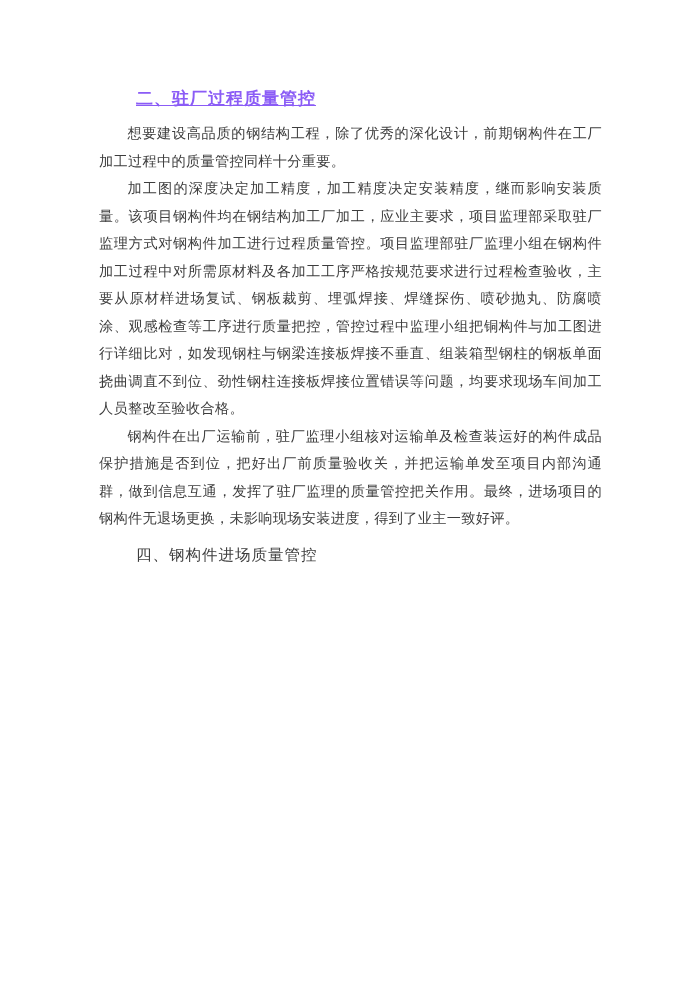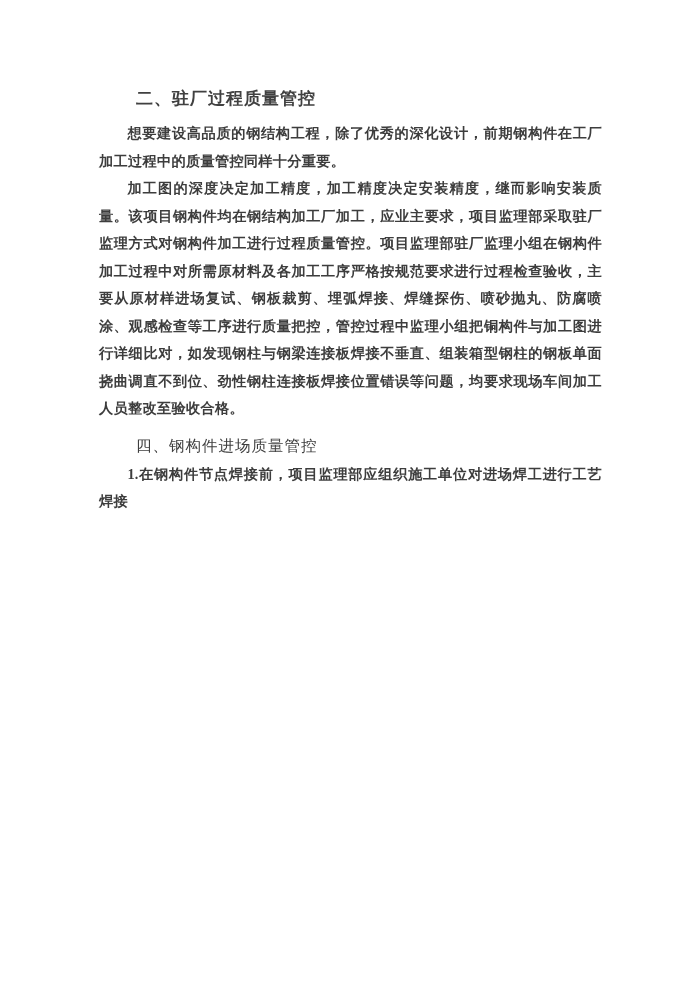--- a/index.html
+++ b/index.html
@@ -20,56 +20,56 @@
     left: 99px;
     top: 88px;
     width: 503px;
     color: #3d3d3d;
   }
   .heading-hei {
     font-family: "Liberation Sans", "DejaVu Sans", sans-serif;
     font-weight: 700;
     font-size: 17px;
     line-height: 22px;
-    color: #404040;
+    color: #8b5cf6;
     letter-spacing: 1px;
     margin: 12px 0 10px 37px;
+    text-decoration: underline;
   }
   .heading-hei.first {
     margin-top: 0;
   }
   .heading-song {
-    font-family: Liberation Sans, sans-serif;
+    font-family: Liberation Mono, monospace;
     font-weight: 400;
     font-size: 15.5px;
     line-height: 22px;
     color: #3d3d3d;
     letter-spacing: 1px;
     margin: 12px 0 4px 37px;
   }
   .para {
     font-size: 14.2px;
     line-height: 27.5px;
     text-align: justify;
     text-indent: 2em;
     letter-spacing: 0.3px;
     margin: 0;
     color: #3d3d3d;
-    font-weight: bold;
   }
 </style>
 </head>
 <body>
 
 <div class="page">
   <div class="content">
 
     <h2 class="heading-hei first">二、驻厂过程质量管控</h2>
     <p class="para">想要建设高品质的钢结构工程，除了优秀的深化设计，前期钢构件在工厂加工过程中的质量管控同样十分重要。</p>
     <p class="para">加工图的深度决定加工精度，加工精度决定安装精度，继而影响安装质量。该项目钢构件均在钢结构加工厂加工，应业主要求，项目监理部采取驻厂监理方式对钢构件加工进行过程质量管控。项目监理部驻厂监理小组在钢构件加工过程中对所需原材料及各加工工序严格按规范要求进行过程检查验收，主要从原材样进场复试、钢板裁剪、埋弧焊接、焊缝探伤、喷砂抛丸、防腐喷涂、观感检查等工序进行质量把控，管控过程中监理小组把铜构件与加工图进行详细比对，如发现钢柱与钢梁连接板焊接不垂直、组装箱型钢柱的钢板单面挠曲调直不到位、劲性钢柱连接板焊接位置错误等问题，均要求现场车间加工人员整改至验收合格。</p>
+    <p class="para">钢构件在出厂运输前，驻厂监理小组核对运输单及检查装运好的构件成品保护措施是否到位，把好出厂前质量验收关，并把运输单发至项目内部沟通群，做到信息互通，发挥了驻厂监理的质量管控把关作用。最终，进场项目的钢构件无退场更换，未影响现场安装进度，得到了业主一致好评。</p>
 
 
     <h2 class="heading-song">四、钢构件进场质量管控</h2>
 
-    <p class="para">1.在钢构件节点焊接前，项目监理部应组织施工单位对进场焊工进行工艺焊接</p>
 
   </div>
 </div>
 
 </body></html>

